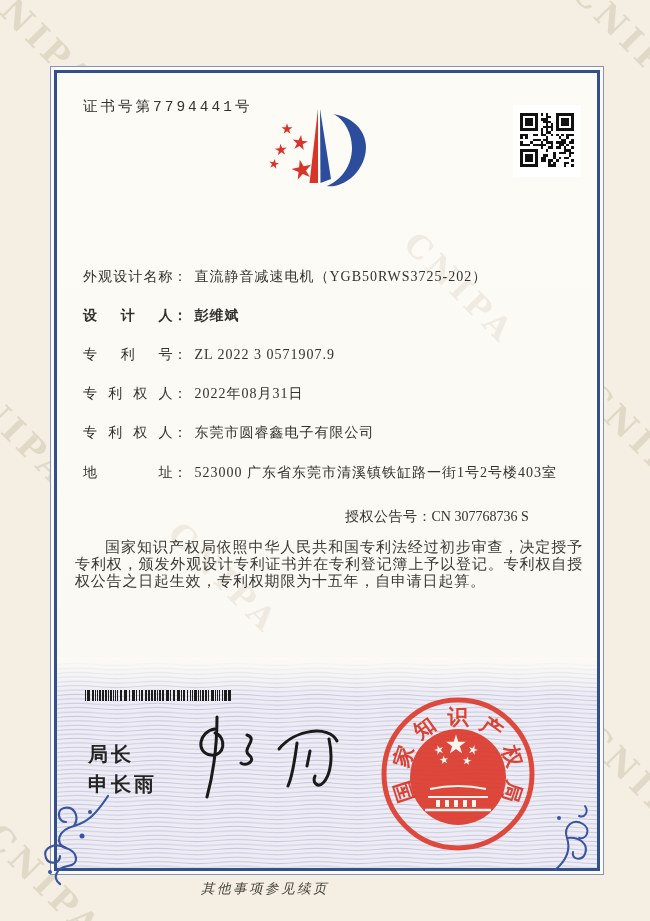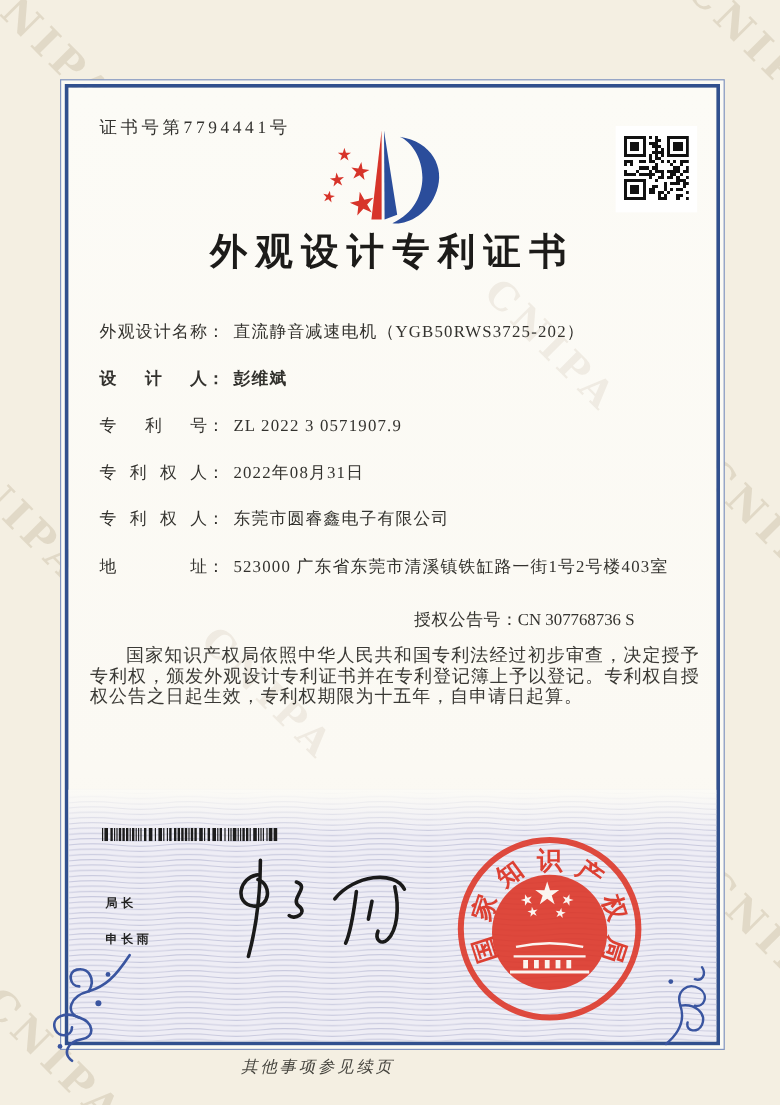--- a/index.html
+++ b/index.html
@@ -37,21 +37,21 @@
   
   .certificate {
     position:absolute; left:54px; top:70px; z-index:1;
     width:546px; height:801px;
     border:3px solid #31508e;
     box-shadow:0 0 0 3px #fbfaf4, 0 0 0 4px #8194bf;
     background:linear-gradient(180deg,#fcfbf6 0%,#fbf9f3 72%,#f7f5ef 100%);
   }
   .cert-no {
     position:absolute; left:26px; top:24px; z-index:2;
-    font-size:14.5px; letter-spacing:3px; color:#33322f;
+    font-size:14.5px; letter-spacing:3px; color:#33322f;font-family:Liberation Mono, monospace;
   }
   .logo { position:absolute; left:200px; top:33px; width:124px; height:84px; z-index:2; }
   .qr-box {
     position:absolute; left:456px; top:32px; width:68px; height:72px;
     background:#ffffff; z-index:2;
   }
   .qr-box svg { position:absolute; left:7px; top:8px; width:54px; height:54px; }
   .cert-title {
     position:absolute; left:0; top:116px; width:100%; z-index:2;
     text-align:center; font-size:31px; font-weight:700;
@@ -75,21 +75,21 @@
            color:#3a3935; text-align:justify; }
   .paras p { text-indent:2em; }
 
   
   .band { position:absolute; left:0; top:585px; width:540px; height:210px; z-index:1; }
 
   
   .barcode { position:absolute; left:28px; top:617px; width:150px; height:11px; z-index:2; }
   .signer { position:absolute; left:31px; top:666px; z-index:2;
             font-family:"Liberation Sans","DejaVu Sans",sans-serif;
-            font-size:10px; font-weight:600; letter-spacing:3px;
+            font-size:20px; font-weight:600; letter-spacing:3px;
             line-height:30px; color:#242424; }
   .signature { position:absolute; left:128px; top:640px; width:170px; height:95px; z-index:2; }
   .seal { position:absolute; left:321px; top:621px; width:160px; height:160px; z-index:3; opacity:0.93; }
   .seal text { font-family:"Liberation Serif",serif; font-size:21px; font-weight:700;
                fill:#dc3425; text-anchor:middle; }
   .seal-date { position:absolute; left:326px; top:726px; width:210px; z-index:4;
                text-align:center; font-size:14.5px; font-weight:700;
                letter-spacing:1px; color:#d03122; }
   .page-num { position:absolute; left:0; top:771px; width:100%; z-index:2;
               text-align:center; font-size:12.5px; letter-spacing:2px; color:#3c3b38; }
@@ -363,21 +363,20 @@
         <rect x="17" y="19" width="1" height="1" fill="#111"></rect>
         <rect x="18" y="19" width="1" height="1" fill="#111"></rect>
         <rect x="11" y="20" width="1" height="1" fill="#111"></rect>
         <rect x="12" y="20" width="1" height="1" fill="#111"></rect>
         <rect x="13" y="20" width="1" height="1" fill="#111"></rect>
         <rect x="17" y="20" width="1" height="1" fill="#111"></rect>
         <rect x="20" y="20" width="1" height="1" fill="#111"></rect>
       </svg>
   </div>
 
-  <div class="cert-title">外观设计专利证书</div>
 
   <div class="fields">
     <div class="frow r0"><span class="lbl">外观设计名称</span>：<span class="val">直流静音减速电机（YGB50RWS3725-202）</span></div>
     <div class="frow r1"><span class="lbl">设计人</span>：<span class="val">彭维斌</span></div>
     <div class="frow r2"><span class="lbl">专利号</span>：<span class="val">ZL 2022 3 0571907.9</span></div>
     <div class="frow r3"><span class="lbl">专利权人</span>：<span class="val">2022年08月31日</span></div>
     <div class="frow r4"><span class="lbl">专利权人</span>：<span class="val">东莞市圆睿鑫电子有限公司</span></div>
     <div class="frow r5"><span class="lbl">地址</span>：<span class="val">523000 广东省东莞市清溪镇铁缸路一街1号2号楼403室</span></div>
     <div class="grant-row">
       <span class="pair2"><span class="lbl2">授权公告号</span>：<span class="val">CN 307768736 S</span></span>

